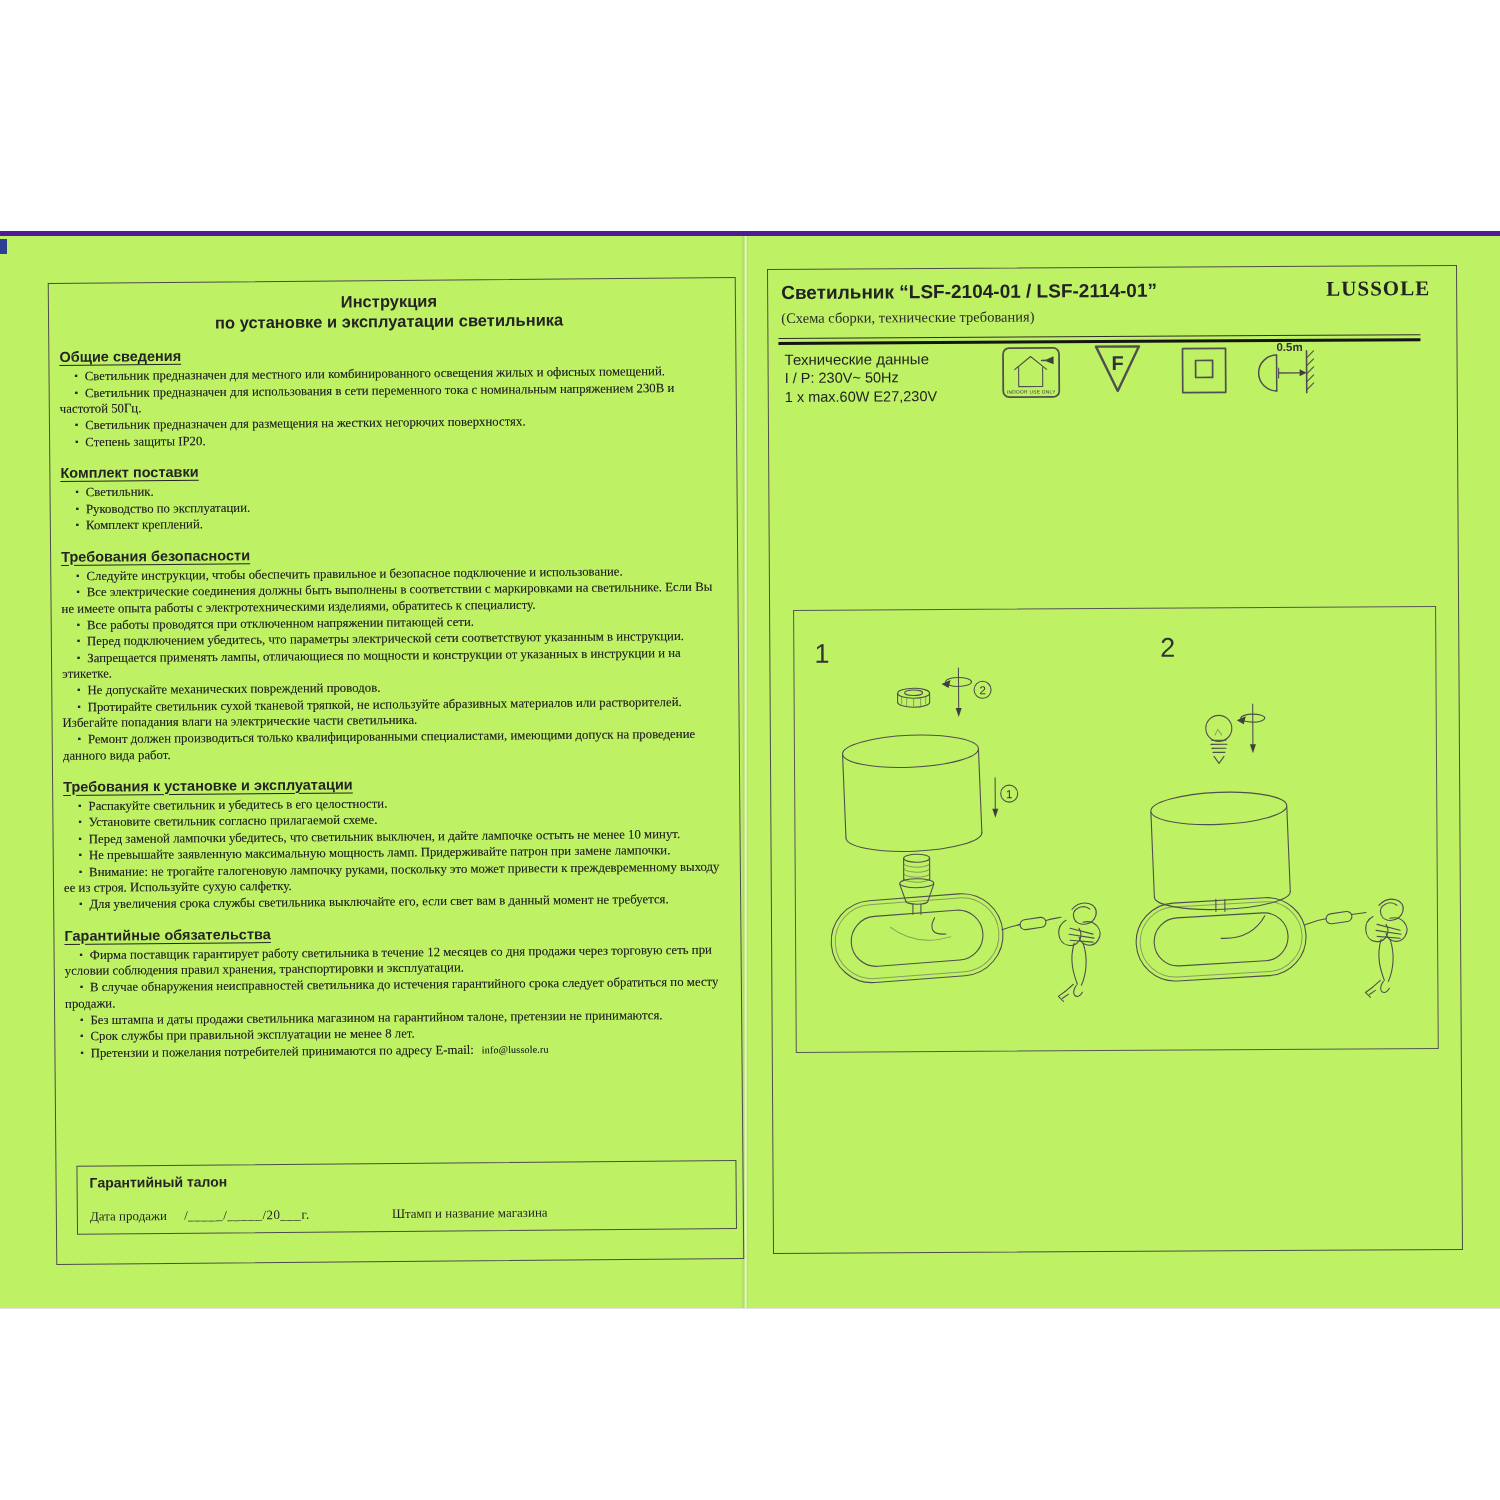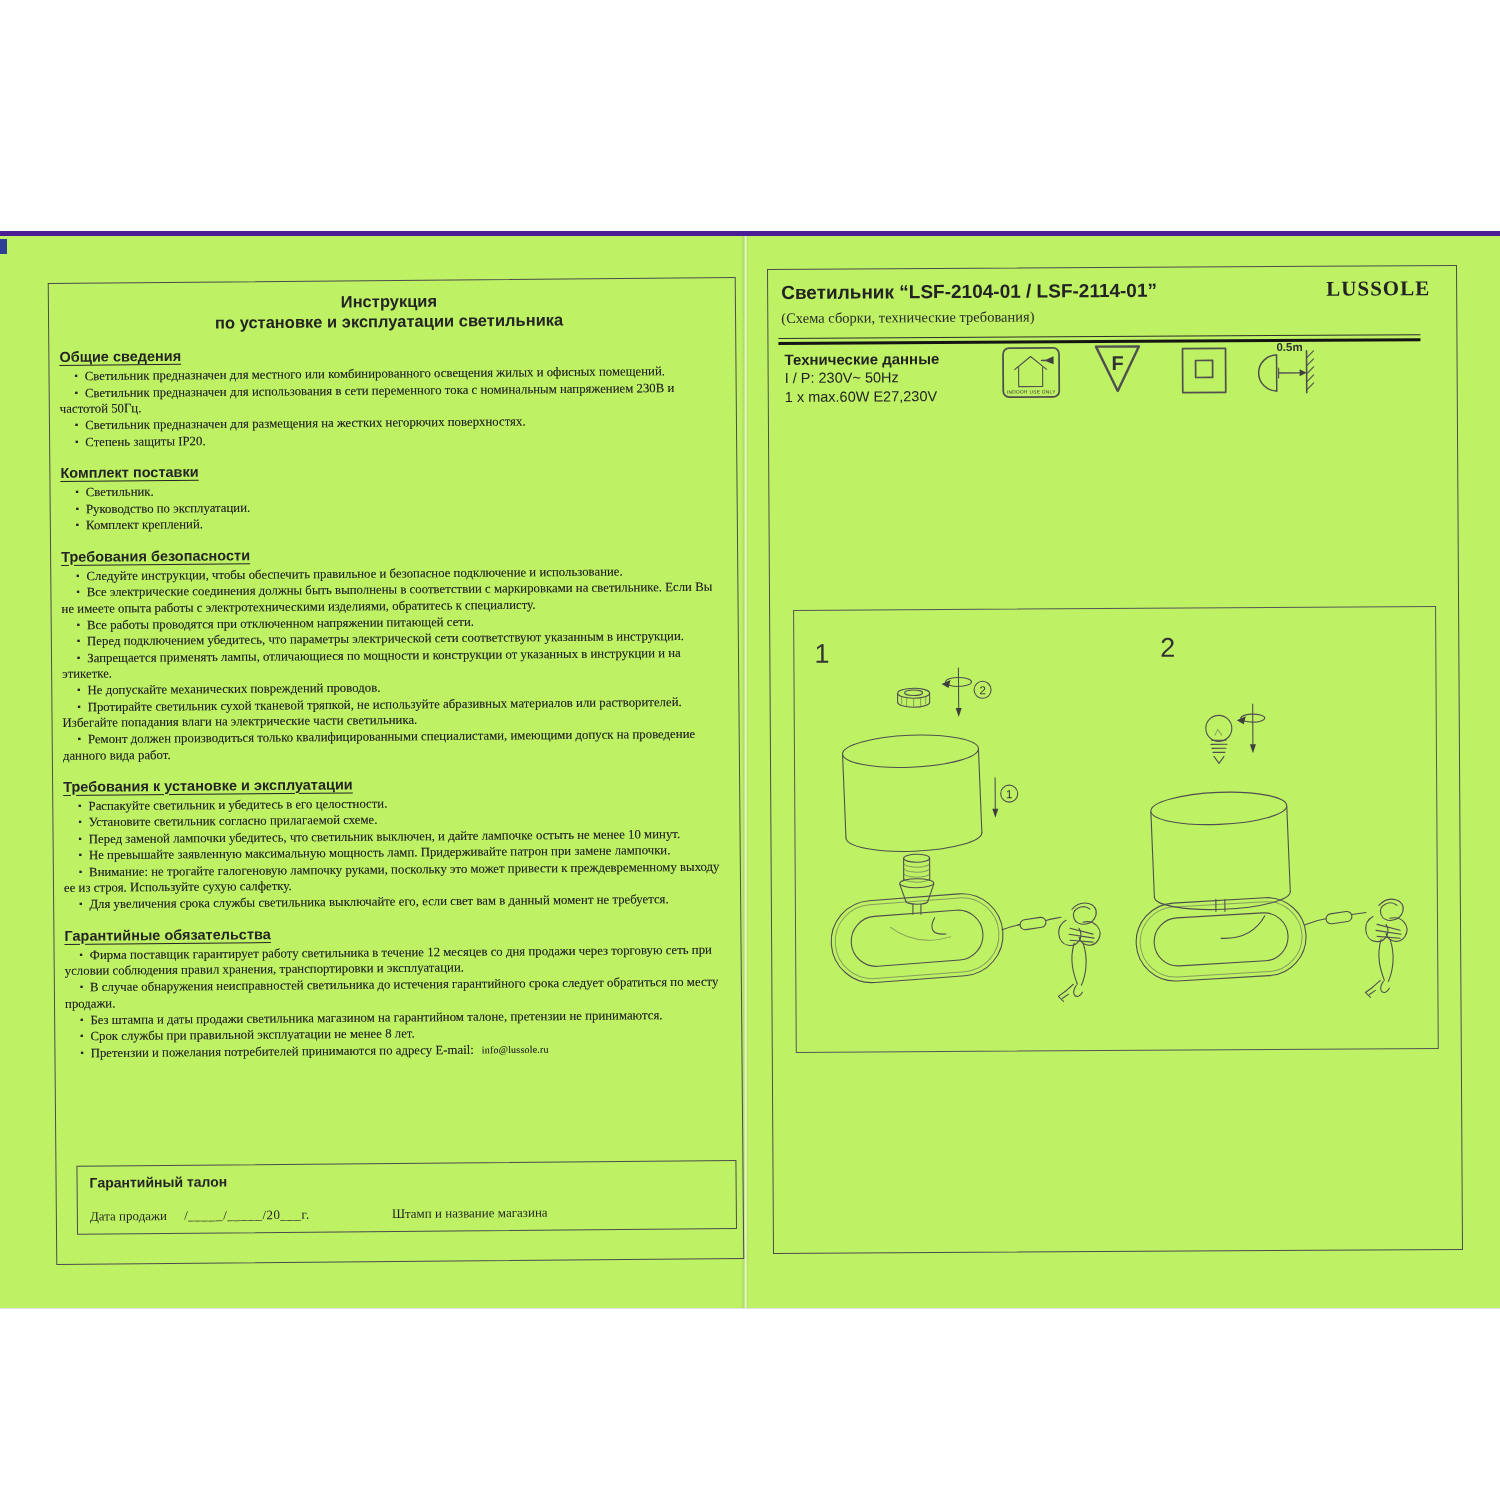--- a/index.html
+++ b/index.html
@@ -37,21 +37,21 @@
 
   
   .rp-title{position:absolute;left:13px;top:12px;font-family:"Liberation Sans",sans-serif;
             font-weight:bold;font-size:19px;color:#232323;}
   .rp-brand{position:absolute;right:26px;top:10px;font-family:Liberation Serif, serif;
             font-weight:bold;font-size:21px;letter-spacing:1px;color:#232323;}
   .rp-subtitle{position:absolute;left:13px;top:40px;font-size:14.5px;color:#2a2a2a;}
   .rp-rule{position:absolute;left:10px;top:68px;width:642px;height:2.5px;
            border-top:1.5px solid #2c2c2c;border-bottom:3px solid #141414;}
   .tech{position:absolute;left:16px;top:80px;font-family:"Liberation Sans",sans-serif;font-size:14.5px;line-height:19px;color:#222;}
-  .tech-head{font-weight:bold;font-size:15px;}
+  .tech-head{font-weight:normal;font-size:15px;}
   .icon{position:absolute;}
   .icon-house{left:233px;top:78px;}
   .icon-f{left:325px;top:76px;}
   .icon-sq{left:412px;top:79px;}
   .icon-dist{left:487px;top:72px;text-align:center;}
   .diagram-box{position:absolute;left:23px;top:340px;width:641px;height:441px;border:1.6px solid #565656;}
   svg{display:block;}
   svg .ln{stroke:#4f4f4f;fill:none;stroke-width:1.1;stroke-linecap:round;stroke-linejoin:round;}
   svg .ln2{stroke:#5a5a5a;fill:none;stroke-width:1;opacity:.55;}
   svg .fl{fill:#3f3f3f;stroke:none;}

